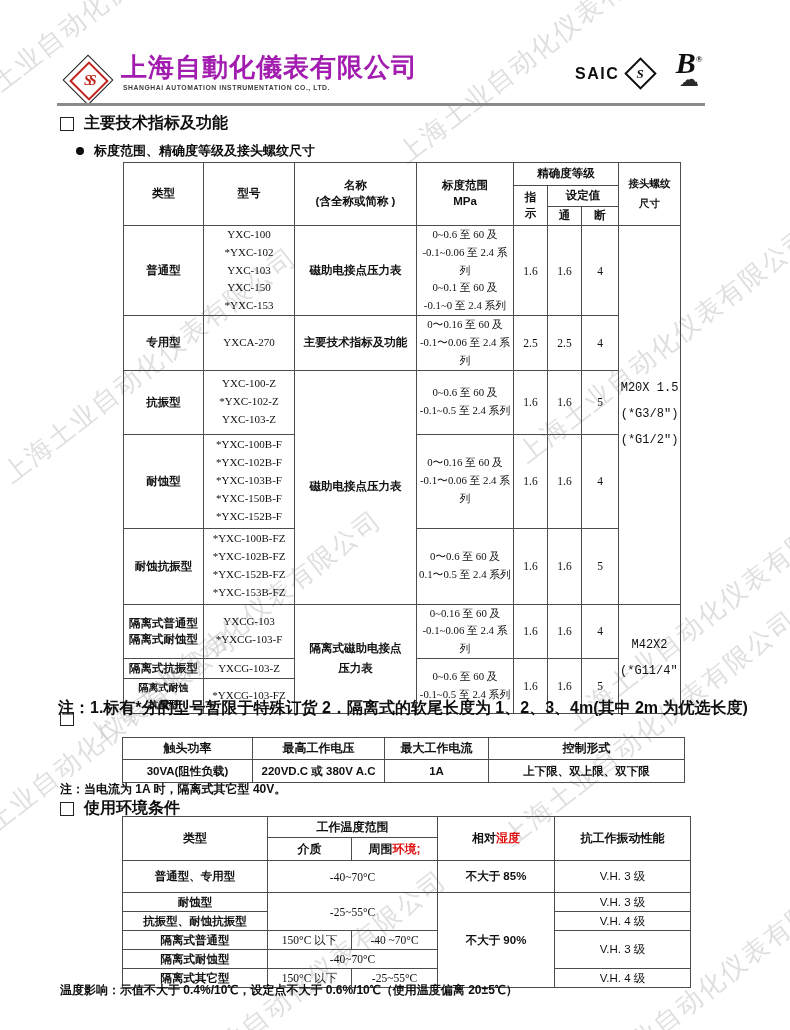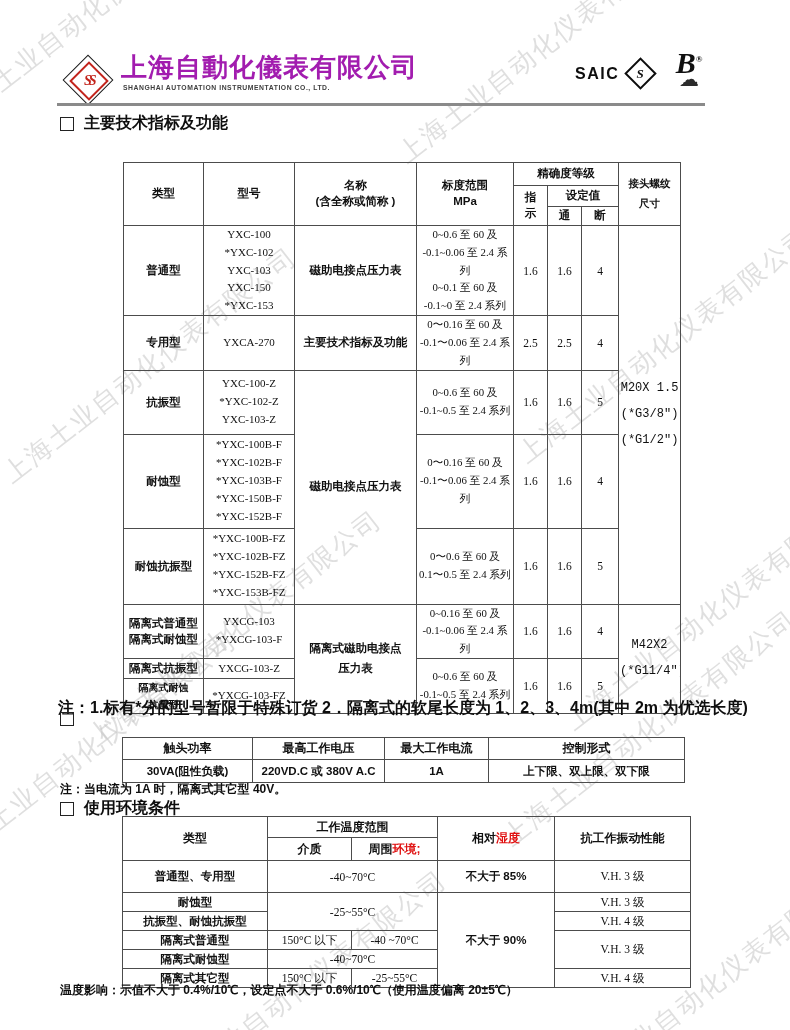--- a/index.html
+++ b/index.html
@@ -52,21 +52,21 @@
   .rg{font-family:"Liberation Serif",serif;font-size:10.8px;line-height:1.65}
   .ac{font-family:"Liberation Serif",serif;font-size:11.5px}
   .thr{font-family:Liberation Mono, monospace;font-size:12px;line-height:2.15}
   .elec td{font-size:11.5px;font-weight:600}
   .elec .h td{font-size:12px;font-weight:700}
   .env td{font-size:11.5px}
   .env .h td{font-weight:700;font-size:12px}
   .env .ty2{font-weight:600;font-size:11.5px}
   .tmp{font-family:"Liberation Serif",serif;font-size:11px;font-weight:400}
   .hum{font-weight:600}
-  .vib{font-family:Liberation Serif, serif;font-size:11px}
+  .vib{font-family:Liberation Sans, sans-serif;font-size:11px}
   .red{color:#e01212}
 </style>
 </head>
 <body>
 
 <div class="page">
 
   <div class="wm" style="left:95px;top:8px">上海土业自动化仪表有限公司</div>
   <div class="wm" style="left:545px;top:45px">上海土业自动化仪表有限公司</div>
   <div class="wm" style="left:150px;top:365px">上海土业自动化仪表有限公司</div>
@@ -94,20 +94,24 @@
   </div>
   <div class="blogo">
     <div class="bchar"><span>B</span><span class="breg">®</span></div>
     <div class="bcloud">☁</div>
   </div>
   <div class="rule"></div>
 
   <div class="sec" style="left:60px;top:113px">
     <span class="box"></span>
     <span>主要技术指标及功能</span>
+  </div>
+  <div class="bullet" style="left:76px;top:142px">
+    <span class="dot"></span>
+    <span>标度范围、精确度等级及接头螺纹尺寸</span>
   </div>
 
   <table class="tbl" style="left:123px;top:162px;width:557px">
     <colgroup>
       <col style="width:80px">
         <col style="width:91px">
         <col style="width:122px">
         <col style="width:97px">
       <col style="width:34px">
         <col style="width:34px">

